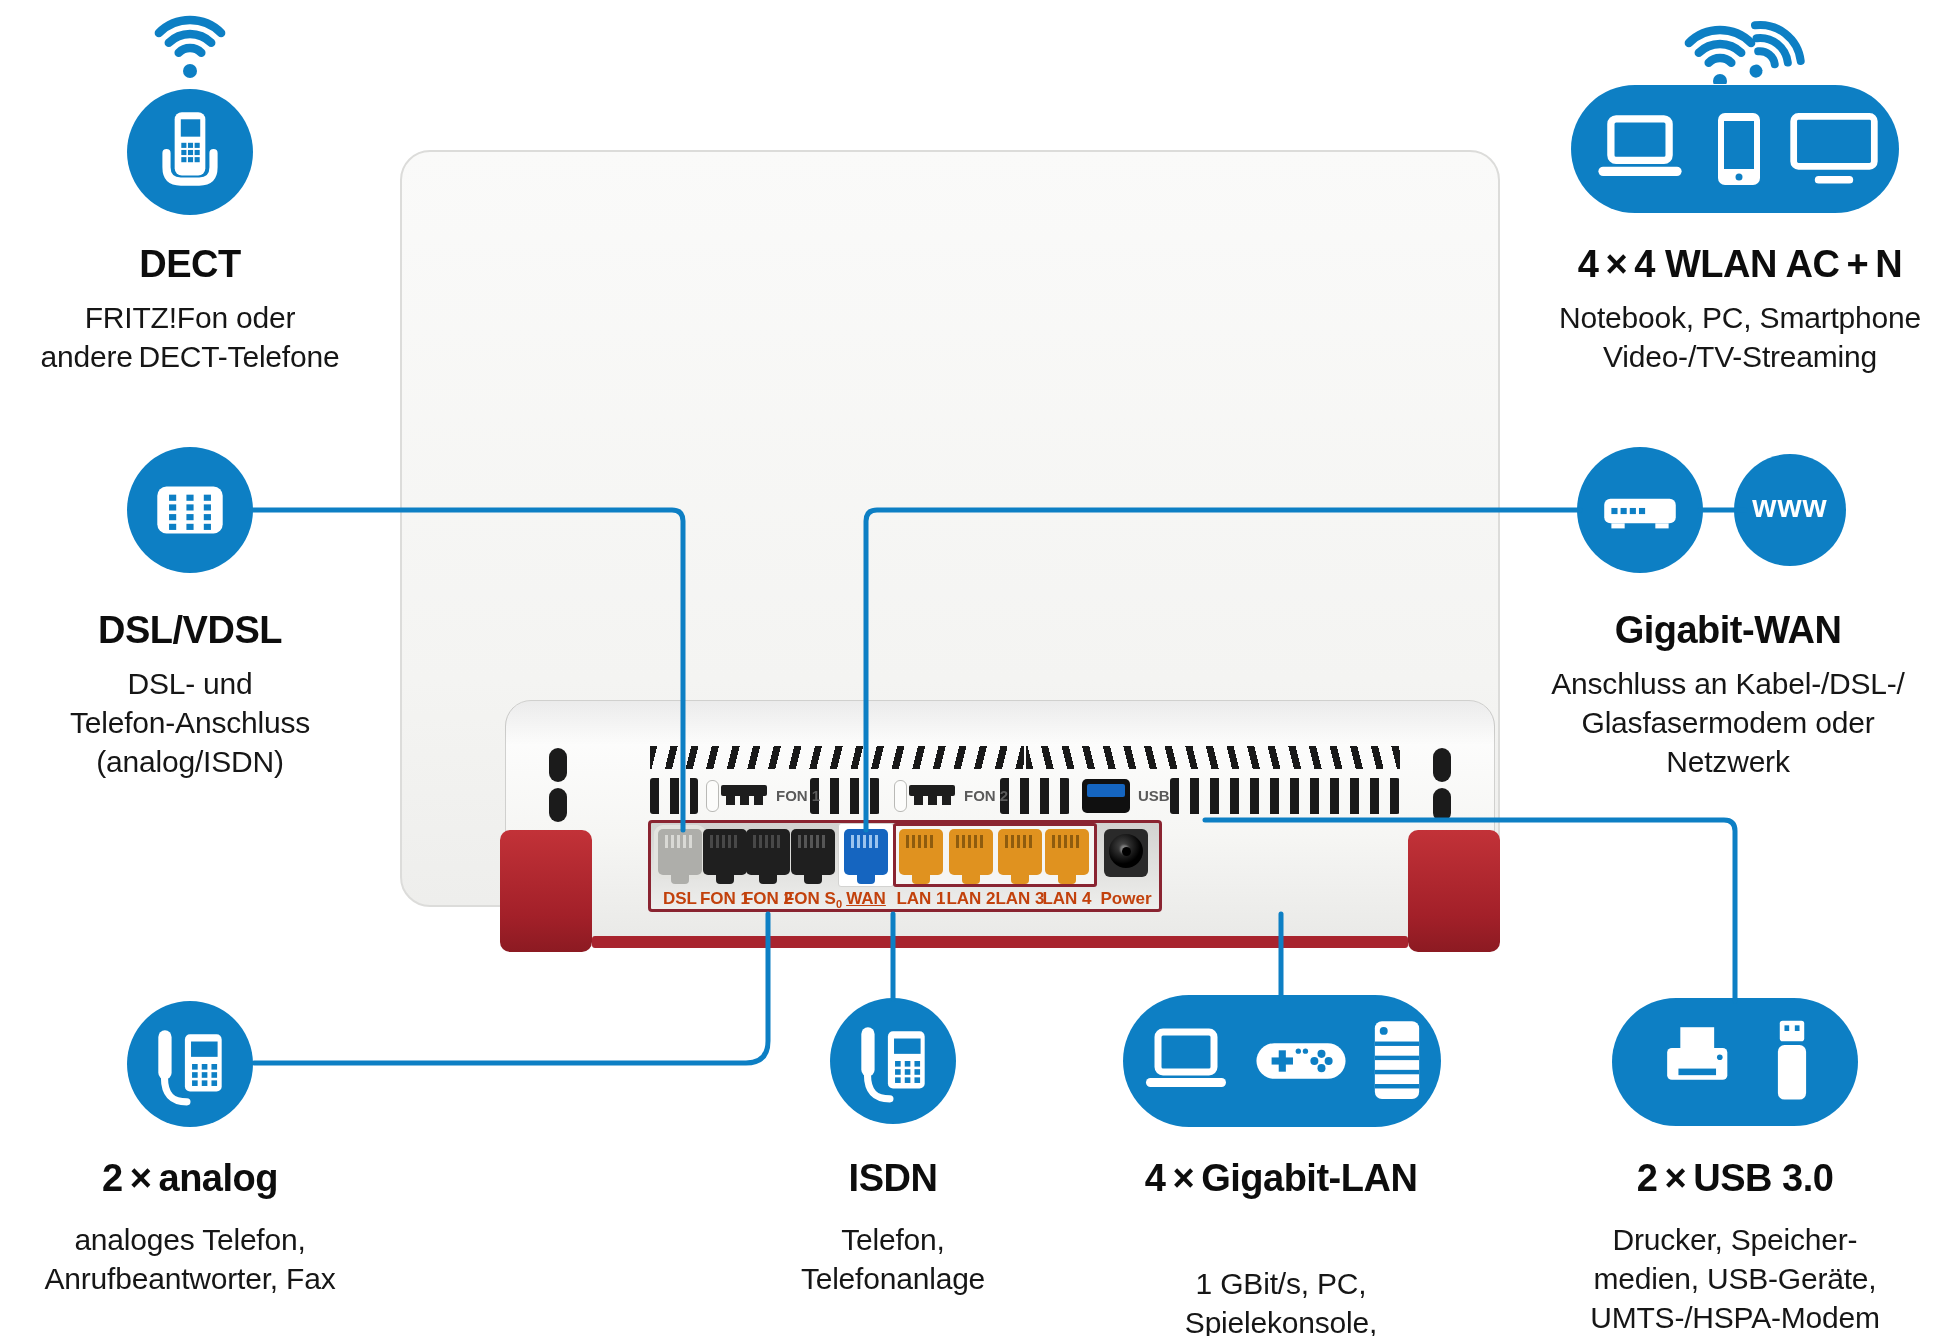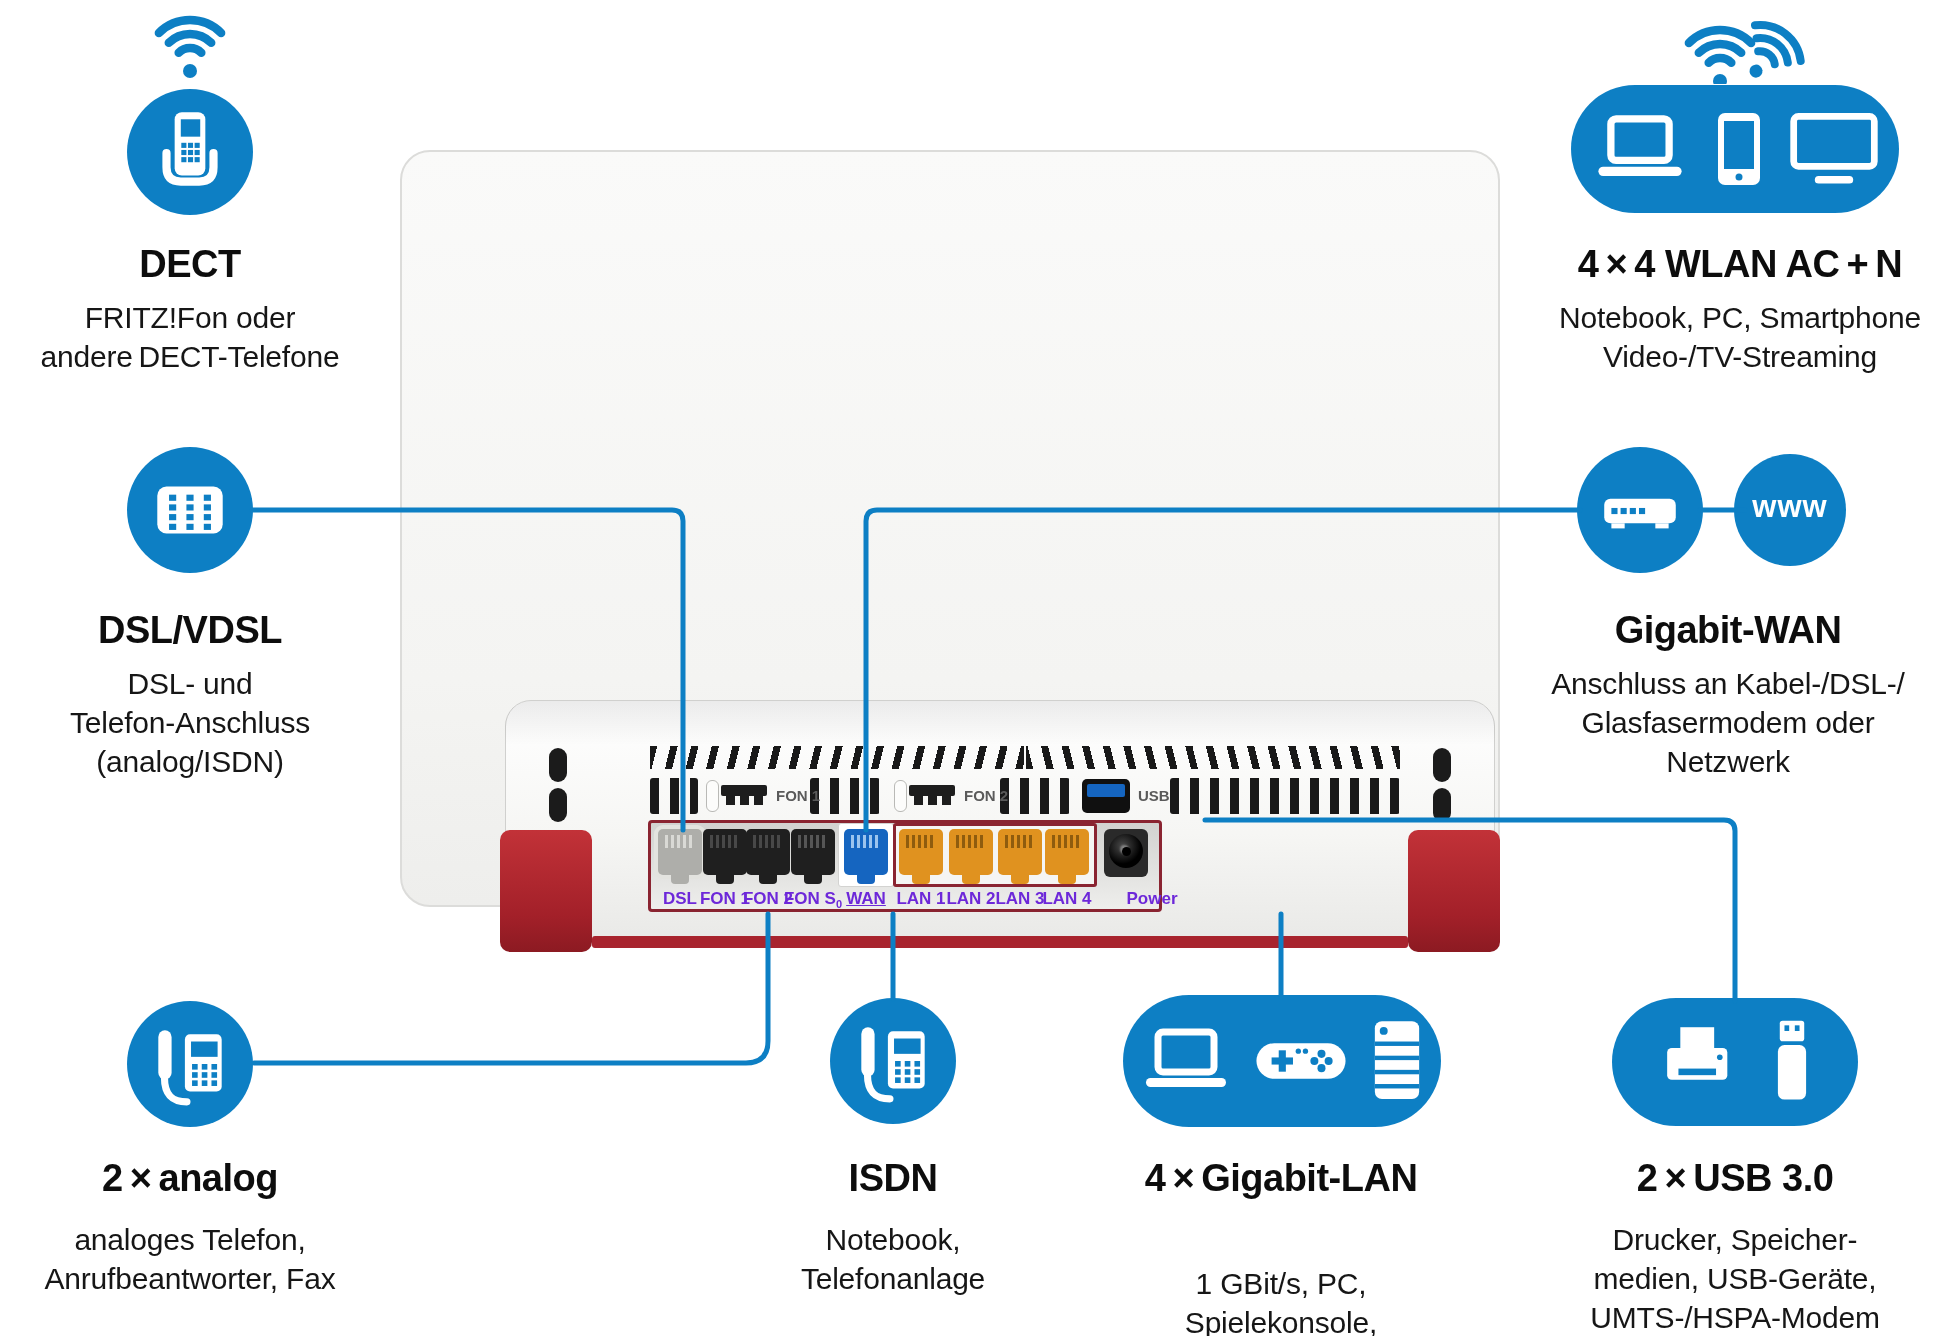--- a/index.html
+++ b/index.html
@@ -64,21 +64,21 @@
   .lan-box{position:absolute;left:893px;top:823px;width:204px;height:64px;background:#f5f5f3;
         border:3px solid #8a2431;border-radius:3px;z-index:13;}
 
   .rj{position:absolute;top:829px;width:44px;height:46px;border-radius:5px;background:var(--body);z-index:14;}
   .rj::before{content:"";position:absolute;left:7px;right:7px;top:6px;height:13px;
         background:repeating-linear-gradient(90deg,var(--pins) 0 3px,transparent 3px 6px);}
   .rj::after{content:"";position:absolute;left:13px;bottom:-9px;width:18px;height:9px;
         background:var(--body);border-radius:0 0 4px 4px;}
   .rj.framed{box-shadow:0 0 0 4px #e3e3df;}
   .port-label{position:absolute;top:889px;width:60px;text-align:center;
-        font-weight:700;font-size:17px;color:#6d28d9;z-index:15;white-space:nowrap;}
+        font-weight:700;font-size:17px;color:#c2410c;z-index:15;white-space:nowrap;}
   .port-label sub{font-size:11px;}
   .power-sq{position:absolute;left:1104px;top:829px;width:44px;height:48px;background:#2a2a2a;
         border-radius:6px;z-index:14;}
   .power-jack{position:absolute;left:1109px;top:834px;width:34px;height:34px;border-radius:50%;
         background:radial-gradient(circle at 40% 35%, #4a4a4a 0%, #000 60%);z-index:15;}
   .power-jack::after{content:"";position:absolute;left:13px;top:13px;width:9px;height:9px;
         border-radius:50%;background:#000;box-shadow:-2px -2px 2px rgba(255,255,255,0.35);}
 
   svg{display:block;}
   .lines{position:absolute;left:0;top:0;z-index:40;pointer-events:none;}
@@ -148,21 +148,21 @@
 
   <div class="port-label" style="left:650px;">DSL</div>
   <div class="port-label" style="left:695px;">FON 1</div>
   <div class="port-label" style="left:738px;">FON 2</div>
   <div class="port-label" style="left:783px;"><span>FON S</span><sub>0</sub></div>
   <div class="port-label" style="left:836px;text-decoration:underline;">WAN</div>
   <div class="port-label" style="left:891px;">LAN 1</div>
   <div class="port-label" style="left:941px;">LAN 2</div>
   <div class="port-label" style="left:990px;">LAN 3</div>
   <div class="port-label" style="left:1037px;">LAN 4</div>
-  <div class="port-label" style="left:1096px;margin-left:26px;">Power</div>
+  <div class="port-label" style="left:1096px;">Power</div>
 
   <svg class="lines" width="1960" height="1336">
     <g stroke="#0d7fc4" stroke-width="5" fill="none" stroke-linecap="round">
       <path d="M252,510 L672,510 Q683,510 683,521 L683,830"></path>
       <path d="M866,830 L866,521 Q866,510 877,510 L1580,510"></path>
       <path d="M1700,510 L1745,510"></path>
       <path d="M768,914 L768,1041 Q768,1063 746,1063 L254,1063"></path>
       <path d="M893,914 L893,999"></path>
       <path d="M1281,914 L1281,997"></path>
       <path d="M1205,820 L1724,820 Q1735,820 1735,831 L1735,1001"></path>
@@ -321,21 +321,21 @@
       <rect x="47" y="53" width="5.5" height="5.5"></rect>
         <rect x="56.5" y="53" width="5.5" height="5.5"></rect>
         <rect x="66" y="53" width="5.5" height="5.5"></rect>
       <rect x="47" y="61" width="5.5" height="5.5"></rect>
         <rect x="56.5" y="61" width="5.5" height="5.5"></rect>
         <rect x="66" y="61" width="5.5" height="5.5"></rect>
     </g>
   </svg>
   <div class="t-title" style="left:633px;top:1158px;">ISDN</div>
   <div class="t-sub" style="left:613px;top:1220px;">
-    <div class="line">Notebook,</div>
+    <div class="line">Telefon,</div>
     <div class="line">Telefonanlage</div>
   </div>
 
   <div class="pill" style="left:1123px;top:995px;width:318px;height:132px;gap:16px;">
     <svg width="100" height="72" viewBox="0 0 100 70">
       <rect x="22" y="6" width="56" height="40" rx="5" stroke="#fff" stroke-width="7" fill="none"></rect>
       <rect x="10" y="52" width="80" height="9" rx="4.5" fill="#fff"></rect>
     </svg>
     <svg width="98" height="64" viewBox="0 0 110 70">
       <rect x="5" y="15" width="100" height="40" rx="20" fill="#fff"></rect>

